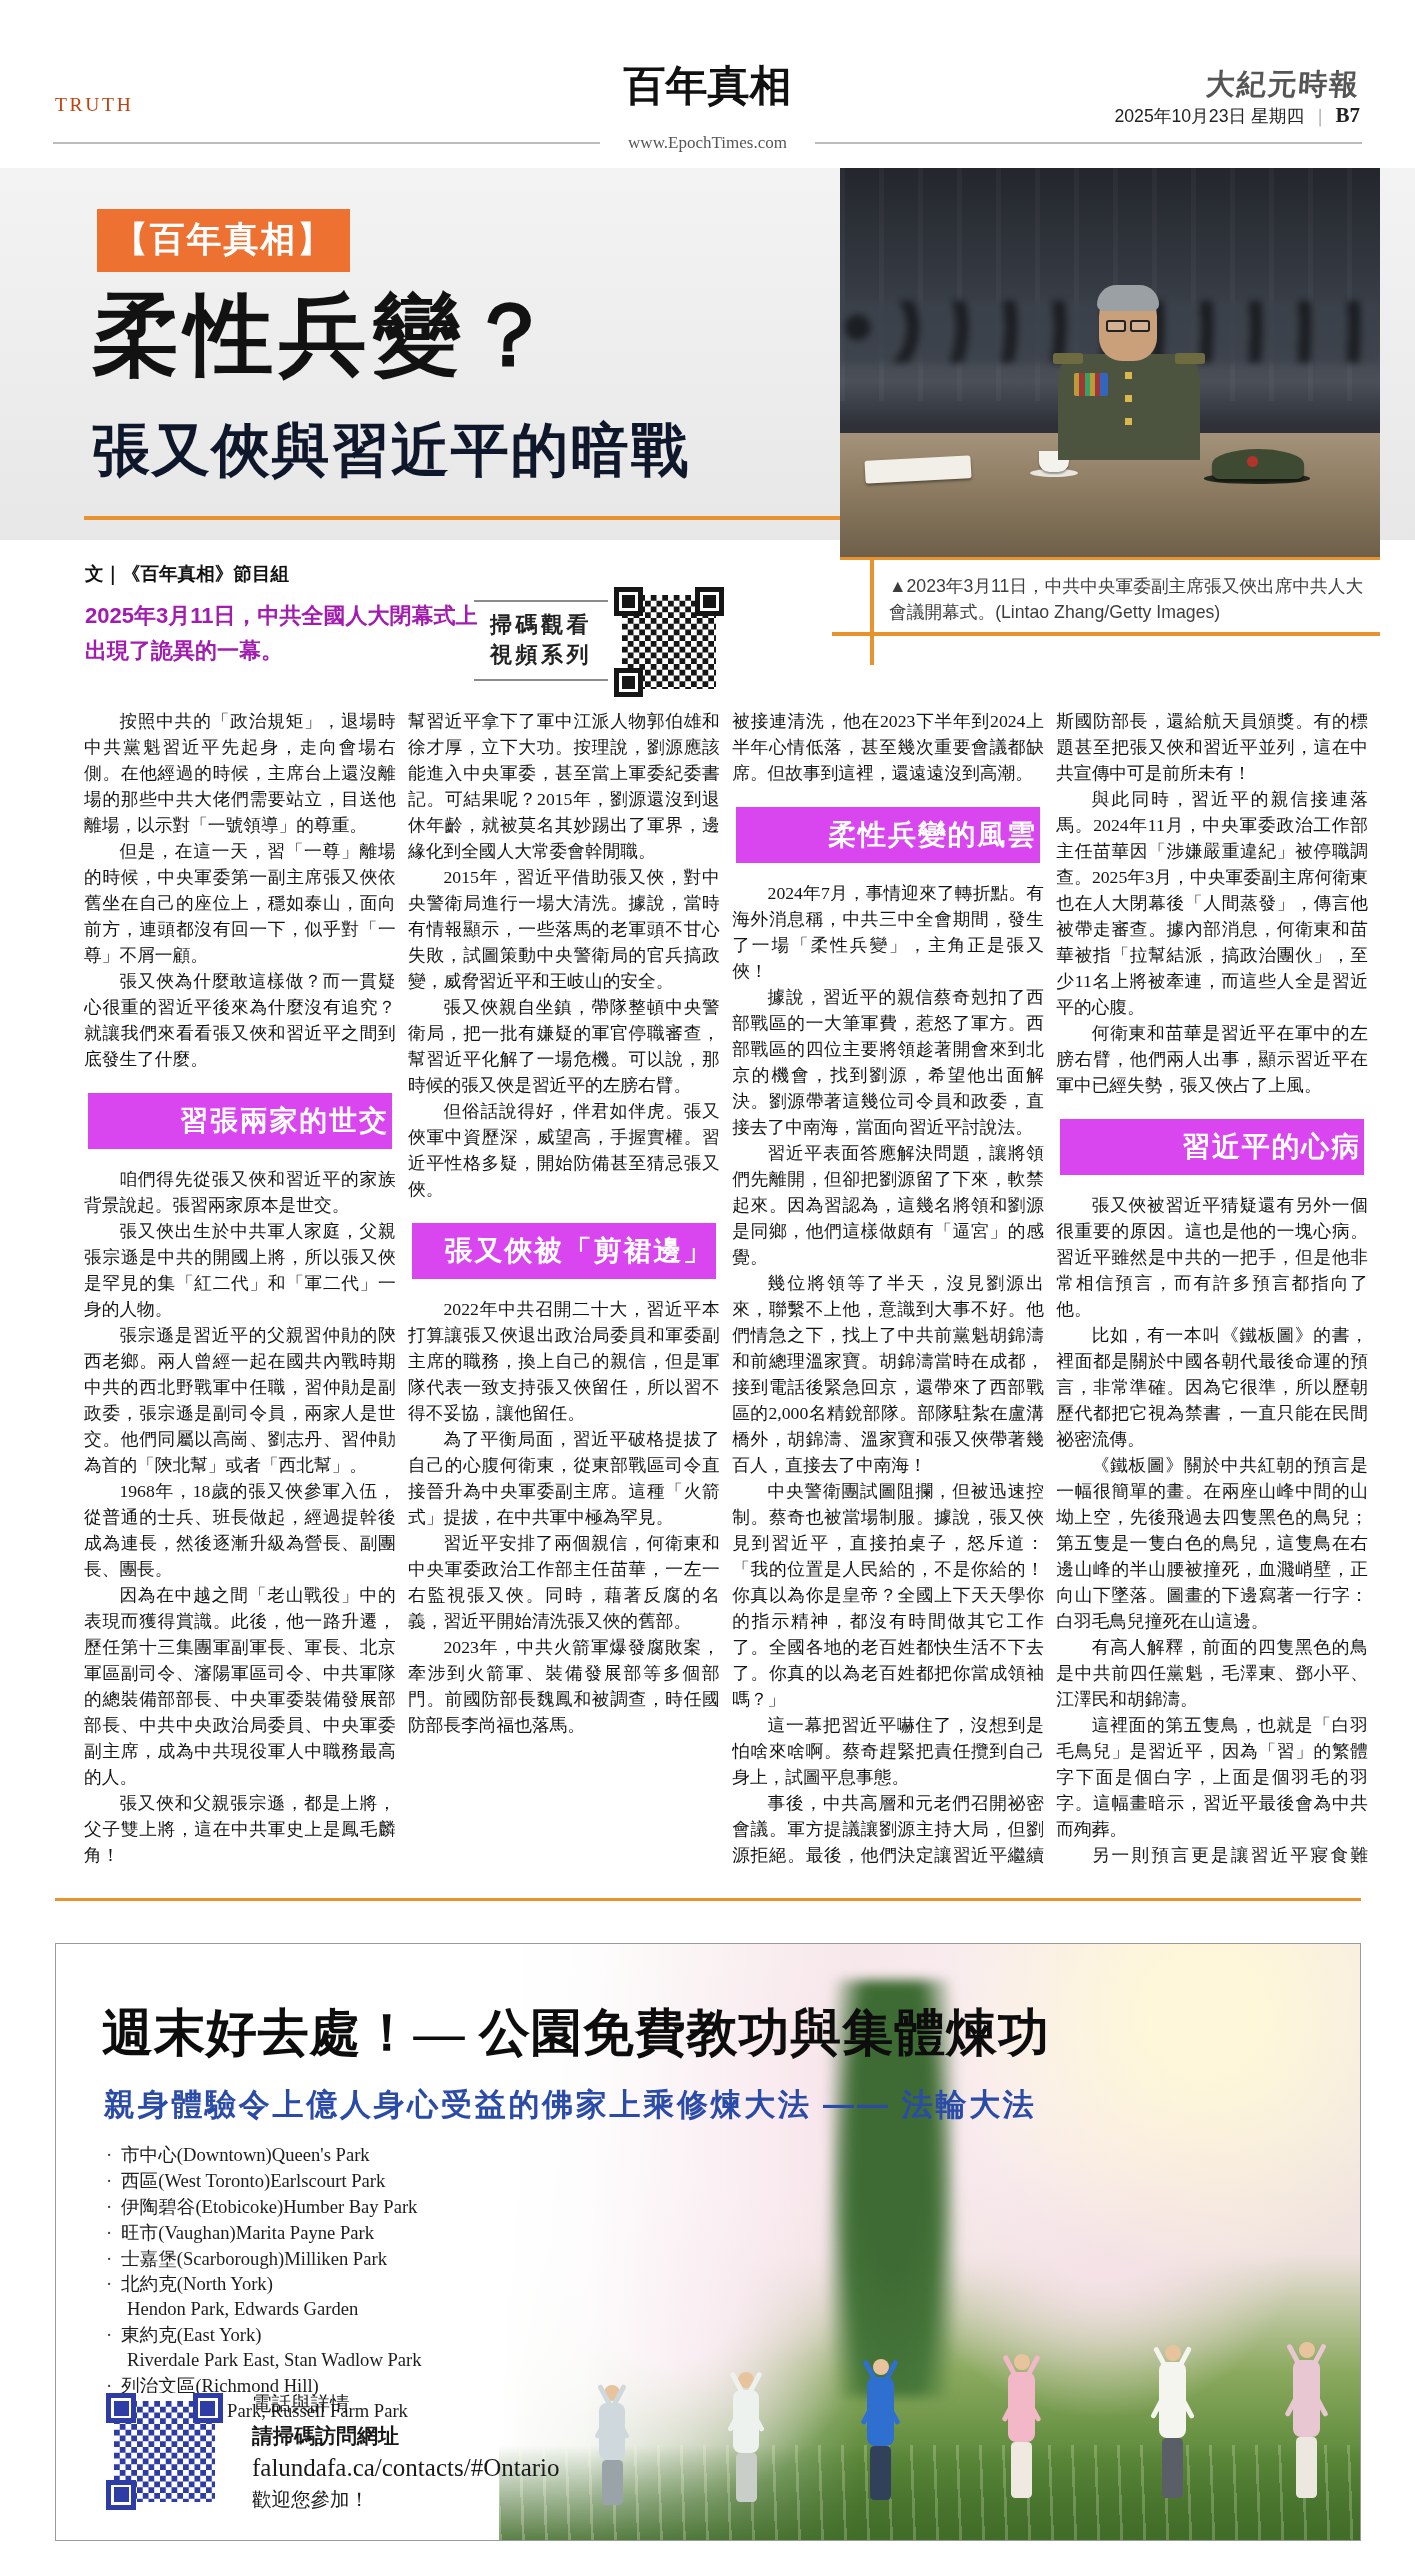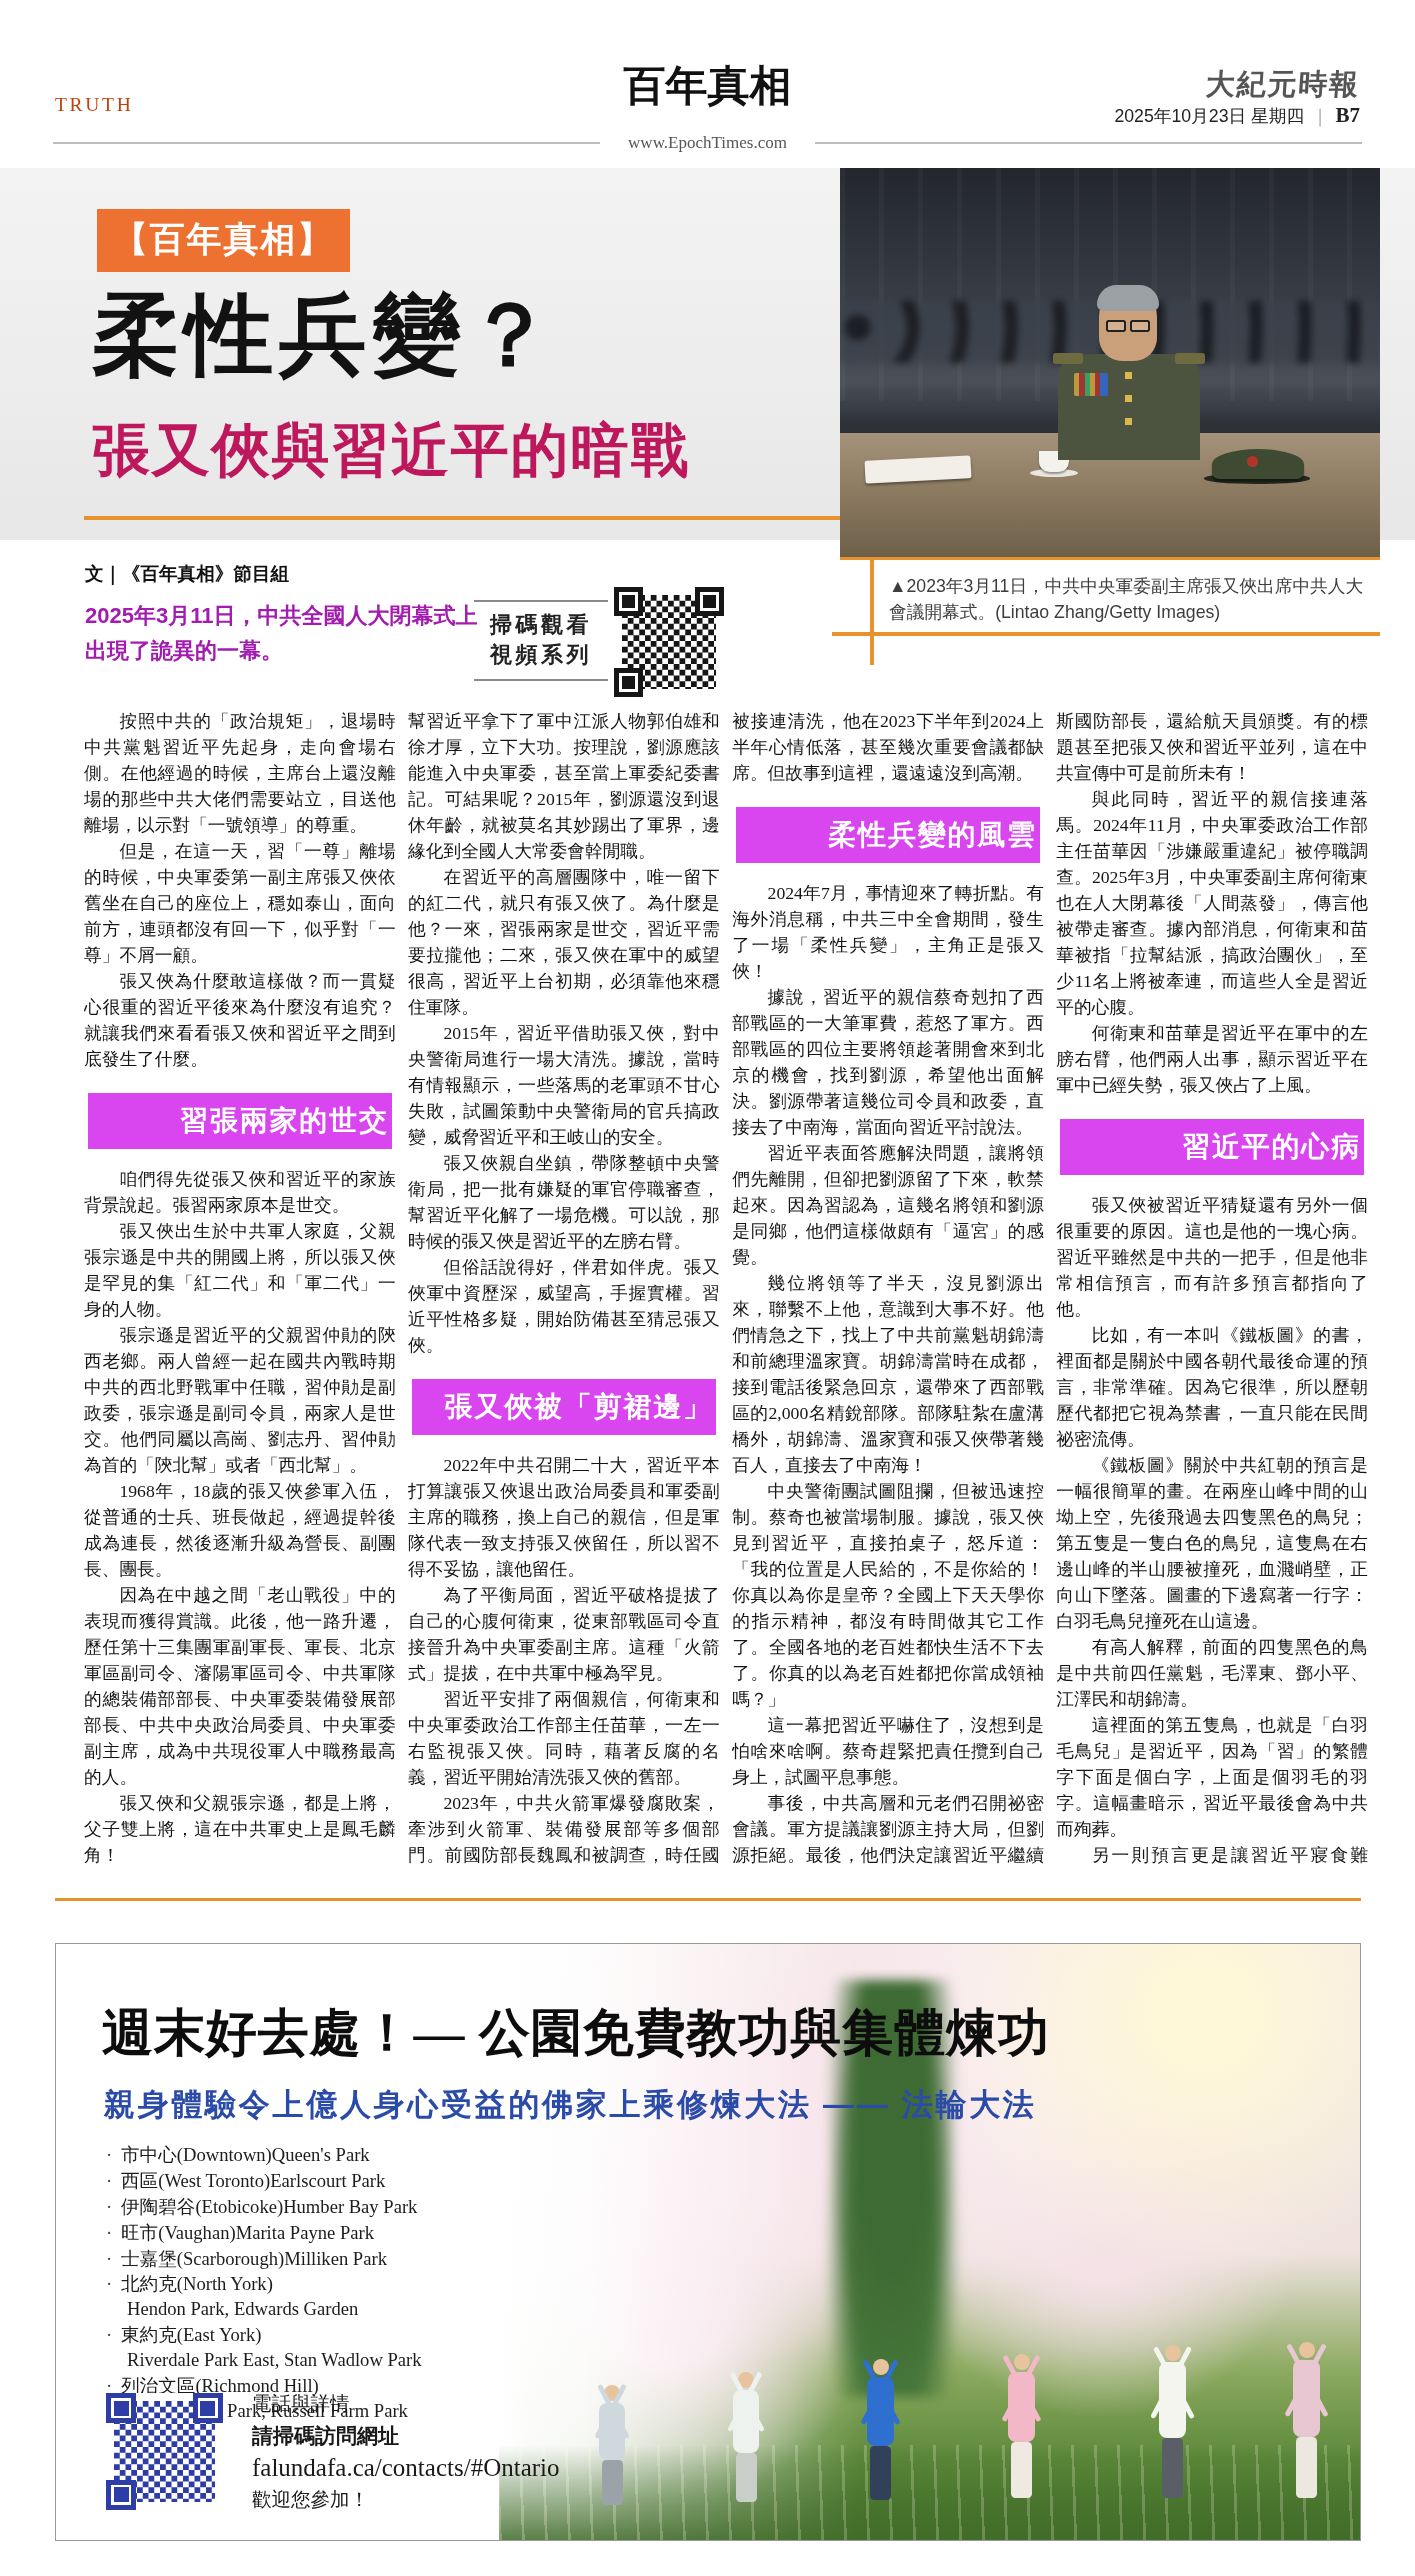--- a/index.html
+++ b/index.html
@@ -21,21 +21,21 @@
   .rule-row .site{font-family:"Liberation Serif",serif;font-size:17px;color:#555;}
   
   .grayband{position:absolute;left:0;top:168px;width:1415px;height:372px;
             background:linear-gradient(180deg,#f3f3f3 0%,#ececec 60%,#e7e7e7 100%);}
   .kicker{position:absolute;left:97px;top:209px;background:#ED7231;color:#fff;
           font-family:"Liberation Sans",sans-serif;font-weight:900;font-size:35px;
           padding:7px 16px 8.8px;letter-spacing:1.8px;}
   .hl1{position:absolute;left:92px;top:276px;font-family:"Liberation Sans",sans-serif;
        font-weight:900;font-size:88px;letter-spacing:5.3px;color:#121212;}
   .hl2{position:absolute;left:92px;top:412px;font-family:"Liberation Sans",sans-serif;
-       font-weight:900;font-size:58px;letter-spacing:1.8px;color:#be185d;}
+       font-weight:900;font-size:58px;letter-spacing:1.8px;color:#0f172a;}
   .orule-a{position:absolute;left:84px;top:516px;width:787px;height:3.5px;background:#E8922E;}
   .orule-v{position:absolute;left:870px;top:516px;width:3.5px;height:149px;background:#E8922E;}
   .orule-b{position:absolute;left:832px;top:632px;width:548px;height:3.5px;background:#E8922E;}
   
   .photo{position:absolute;left:840px;top:168px;width:540px;height:389px;overflow:hidden;
          border-bottom:3.5px solid #E8922E;background:#2b2f35;}
   .ph-wall{position:absolute;inset:0;
      background:linear-gradient(180deg,#23262c 0%,#3a4049 38%,#4a4f58 55%,#2e3138 66%);}
   .ph-stripes{position:absolute;inset:0 0 40% 0;opacity:.35;
      background:repeating-linear-gradient(90deg,rgba(255,255,255,.09) 0 5.3px,transparent 5.3px 39px);}
@@ -208,21 +208,20 @@
         <p class="para">咱們得先從張又俠和習近平的家族背景說起。張習兩家原本是世交。</p>
         <p class="para">張又俠出生於中共軍人家庭，父親張宗遜是中共的開國上將，所以張又俠是罕見的集「紅二代」和「軍二代」一身的人物。</p>
         <p class="para">張宗遜是習近平的父親習仲勛的陝西老鄉。兩人曾經一起在國共內戰時期中共的西北野戰軍中任職，習仲勛是副政委，張宗遜是副司令員，兩家人是世交。他們同屬以高崗、劉志丹、習仲勛為首的「陝北幫」或者「西北幫」。</p>
         <p class="para">1968年，18歲的張又俠參軍入伍，從普通的士兵、班長做起，經過提幹後成為連長，然後逐漸升級為營長、副團長、團長。</p>
         <p class="para">因為在中越之間「老山戰役」中的表現而獲得賞識。此後，他一路升遷，歷任第十三集團軍副軍長、軍長、北京軍區副司令、瀋陽軍區司令、中共軍隊的總裝備部部長、中央軍委裝備發展部部長、中共中央政治局委員、中央軍委副主席，成為中共現役軍人中職務最高的人。</p>
         <p class="para">張又俠和父親張宗遜，都是上將，父子雙上將，這在中共軍史上是鳳毛麟角！</p>
         <p class="para">可以說，張又俠是集「紅二代」和「軍二代」於一身的超級太子黨。而他和習近平的交情，早就從父輩延續到了他們這一代。按理說，這樣的關係，應該是鐵桿盟友才對吧？但事實卻沒那麼簡單。</p>
       </div>
       <div class="col">
         <p class="para cont">幫習近平拿下了軍中江派人物郭伯雄和徐才厚，立下大功。按理說，劉源應該能進入中央軍委，甚至當上軍委紀委書記。可結果呢？2015年，劉源還沒到退休年齡，就被莫名其妙踢出了軍界，邊緣化到全國人大常委會幹閒職。</p>
-        <p class="para">在習近平的高層團隊中，唯一留下的紅二代，就只有張又俠了。為什麼是他？一來，習張兩家是世交，習近平需要拉攏他；二來，張又俠在軍中的威望很高，習近平上台初期，必須靠他來穩住軍隊。</p>
         <p class="para">2015年，習近平借助張又俠，對中央警衛局進行一場大清洗。據說，當時有情報顯示，一些落馬的老軍頭不甘心失敗，試圖策動中央警衛局的官兵搞政變，威脅習近平和王岐山的安全。</p>
         <p class="para">張又俠親自坐鎮，帶隊整頓中央警衛局，把一批有嫌疑的軍官停職審查，幫習近平化解了一場危機。可以說，那時候的張又俠是習近平的左膀右臂。</p>
         <p class="para">但俗話說得好，伴君如伴虎。張又俠軍中資歷深，威望高，手握實權。習近平性格多疑，開始防備甚至猜忌張又俠。</p>
         <div class="sec-h">張又俠被「剪裙邊」</div>
         <p class="para">2022年中共召開二十大，習近平本打算讓張又俠退出政治局委員和軍委副主席的職務，換上自己的親信，但是軍隊代表一致支持張又俠留任，所以習不得不妥協，讓他留任。</p>
         <p class="para">為了平衡局面，習近平破格提拔了自己的心腹何衛東，從東部戰區司令直接晉升為中央軍委副主席。這種「火箭式」提拔，在中共軍中極為罕見。</p>
         <p class="para">習近平安排了兩個親信，何衛東和中央軍委政治工作部主任苗華，一左一右監視張又俠。同時，藉著反腐的名義，習近平開始清洗張又俠的舊部。</p>
         <p class="para">2023年，中共火箭軍爆發腐敗案，牽涉到火箭軍、裝備發展部等多個部門。前國防部長魏鳳和被調查，時任國防部長李尚福也落馬。</p>
       </div>
       <div class="col">

